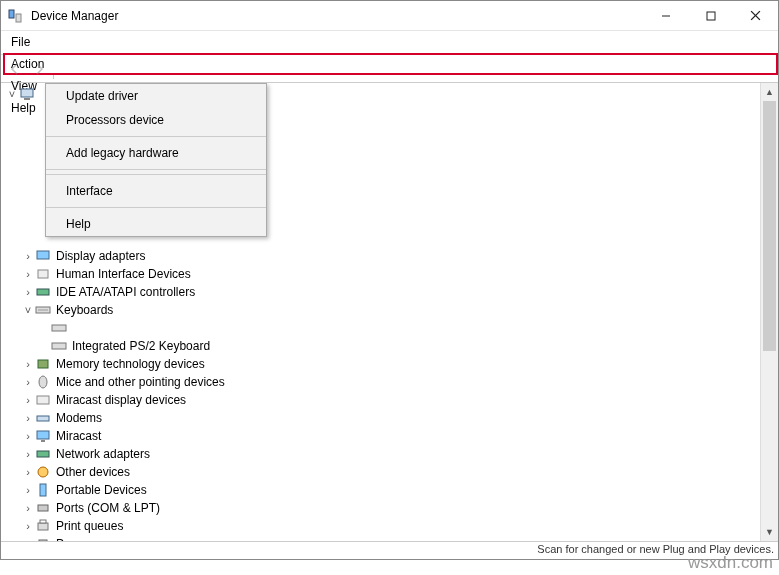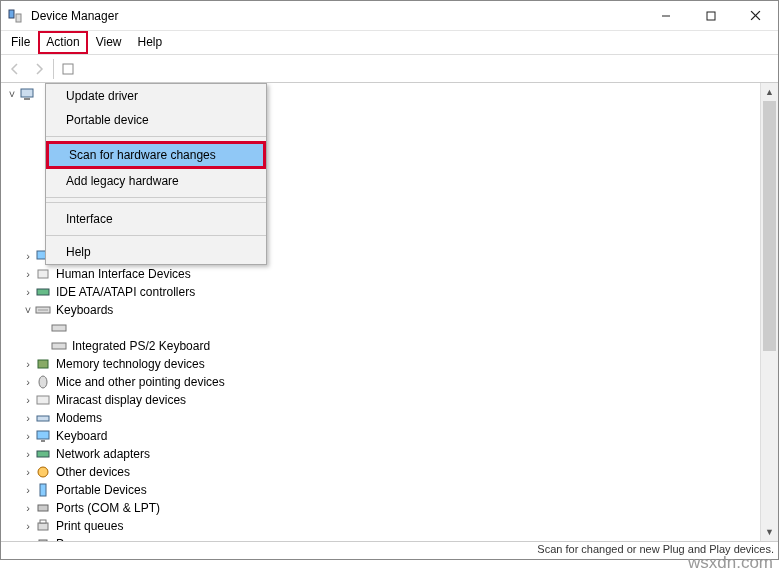--- a/index.html
+++ b/index.html
@@ -7,21 +7,21 @@
   .window { width: 779px; height: 560px; border: 1px solid #888; display: flex; flex-direction: column; }
 
   
   .titlebar { height: 30px; background: #fff; display: flex; align-items: center; border-bottom: 1px solid #e5e5e5; }
   .titlebar-icon { width: 16px; height: 16px; margin: 0 6px; display: flex; align-items: center; justify-content: center; }
   .title-text { flex: 1; font-size: 12px; padding-left: 2px; }
   .win-controls { display: flex; }
   .win-btn { width: 45px; height: 30px; display: flex; align-items: center; justify-content: center; font-size: 14px; }
 
   
-  .menubar { height: 24px; display: flex; align-items: stretch; border-bottom: 1px solid #ddd; padding-left: 2px; position: relative; }
+  .menubar { height: 24px; display: flex; align-items: stretch; border-bottom: 1px solid #ddd; padding-left: 2px; position: relative; flex-direction: column; }
   .menu-item { padding: 4px 8px; cursor: default; }
   .menu-item.highlight { border: 2px solid #d4002a; padding: 2px 6px; background: #fff; }
 
   
   .toolbar { height: 28px; display: flex; align-items: center; border-bottom: 1px solid #ccc; padding: 0 2px; gap: 0; }
   .tool-btn { width: 24px; height: 24px; display: flex; align-items: center; justify-content: center; color: #555; }
   .tool-btn.disabled { opacity: 0.5; }
   .tool-sep { width: 1px; height: 20px; background: #ccc; margin: 0 2px; }
 
   
@@ -234,21 +234,21 @@
         </div>
 
         <div class="node depth-1">
           <span class="elbow">›</span>
           <span class="node-icon">
               <svg class="svg" viewBox="0 0 16 16">
                 <rect x="2" y="3" width="12" height="8" fill="#8cf" stroke="#468"></rect>
                 <rect x="6" y="12" width="4" height="2" fill="#888"></rect>
               </svg>
             </span>
-          <span class="node-label">Keyboard</span>
+          <span class="node-label">Miracast</span>
         </div>
 
         <div class="node depth-1">
           <span class="elbow">›</span>
           <span class="node-icon">
               <svg class="svg" viewBox="0 0 16 16">
                 <rect x="2" y="5" width="12" height="6" fill="#6b8" stroke="#355"></rect>
               </svg>
             </span>
           <span class="node-label">Network adapters</span>
@@ -309,25 +309,22 @@
     </div>
 
     <div class="scrollbar">
       <div class="scroll-arrow">▲</div>
       <div class="scroll-thumb"></div>
       <div class="scroll-arrow" style="position:absolute;bottom:0;left:0;right:0;">▼</div>
     </div>
 
     <div class="dropdown" style="top:0;left:44px;">
       <div class="dd-item">Update driver</div>
-      <div class="dd-item">Portable device</div>
+      <div class="dd-item">Processors device</div>
       <div class="dd-sep"></div>
-      <div class="dd-item scan">
-          <span>Scan for hardware changes</span>
-        </div>
       <div class="dd-item">Add legacy hardware</div>
       <div class="dd-sep"></div>
       <div class="dd-sep"></div>
       <div class="dd-item">Interface</div>
       <div class="dd-sep"></div>
       <div class="dd-item">Help</div>
     </div>
 
   </div>
 

